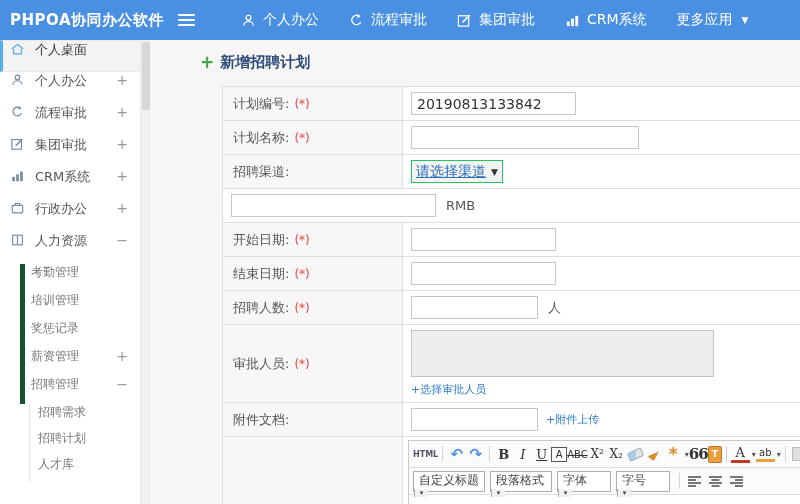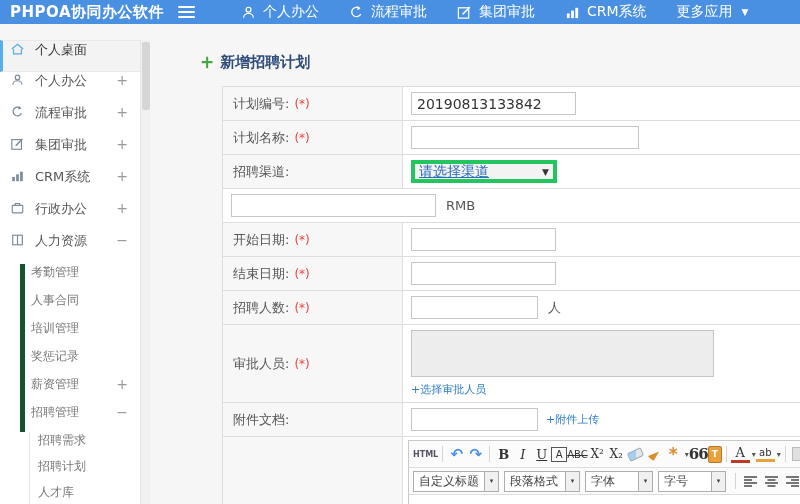--- a/index.html
+++ b/index.html
@@ -1,20 +1,20 @@
 <!DOCTYPE html>
 <html><head>
 <meta charset="utf-8">
 <style>
   * { box-sizing: border-box; margin: 0; padding: 0; }
   html,body { width:800px; height:504px; overflow:hidden; }
   body { font-family:"DejaVu Sans","Liberation Sans",sans-serif; background:#f6f6f6; position:relative; }
 
   
-  .navbar { position:absolute; left:0; top:0; width:800px; height:24px; background:#4a90e2; display:flex; align-items:center; color:#fff; }
+  .navbar { position:absolute; left:0; top:0; width:800px; height:40px; background:#4a90e2; display:flex; align-items:center; color:#fff; }
   .logo { font-size:15px; font-weight:bold; padding-left:10px; width:178px; letter-spacing:.5px; }
   .burger { width:20px; margin-right:28px; cursor:pointer; }
   .burger i { display:block; width:17px; height:2px; background:#fff; margin:3px 0; border-radius:1px; }
   .nav-item { display:flex; align-items:center; gap:7px; font-size:14px; margin:0 15px; cursor:pointer; white-space:nowrap; }
   .nav-item svg { display:block; }
   .nav-caret { font-size:9px; margin-left:2px; }
 
   
   .sidebar { position:absolute; left:0; top:40px; width:140px; bottom:0; background:#fff; }
   .s-item { display:flex; height:32px; padding:0 12px 0 10px; font-size:13px; color:#555; cursor:pointer; }
@@ -41,21 +41,21 @@
 
   
   .form { position:absolute; left:72px; top:46px; width:640px; border-top:1px solid #ddd; border-left:1px solid #ddd; background:#fff; }
   .row { display:flex; border-bottom:1px solid #ddd; min-height:34px; }
   .cell-l { width:180px; background:#f7f7f7; border-right:1px solid #ddd; display:flex; align-items:center; padding-left:10px; font-size:13px; color:#555; flex-shrink:0; }
   .req { color:#e64545; font-size:12px; margin-left:5px; }
   .cell-v { flex:1; display:flex; align-items:center; padding:5px 0 5px 8px; background:#fff; }
   .inp { height:23px; border:1px solid #c6c6c6; background:#fff; padding:0 5px; font-size:14px; color:#333; font-family:inherit; }
   .w165{width:165px} .w228{width:228px} .w205{width:205px} .w145{width:145px} .w127{width:127px}
   .suffix { font-size:13px; color:#555; margin-left:10px; }
-  .sel { display:flex; align-items:center; height:23px; border:4px solid #22c55e; background:#f3f3f3; padding:0 4px; cursor:pointer;gap:48px; }
+  .sel { display:flex; align-items:center; height:23px; border:1px solid #22c55e; background:#f3f3f3; padding:0 4px; cursor:pointer; }
   .sel-txt { color:#2a6db8; text-decoration:underline; font-size:14px; }
   .sel-car { font-size:9px; color:#333; margin-left:5px; }
   .r-tall { height:78px; }
   .r-tall .cell-v { flex-direction:column; align-items:flex-start; justify-content:center; }
   .ta { width:303px; height:50px; background:#ededed; border:1px solid #c5c5c5; resize:none; }
   .lnk { color:#2f7cc4; font-size:11px; text-decoration:none; cursor:pointer; }
   .mt5 { margin-top:5px; } .ml8 { margin-left:8px; }
   .r-editor { height:68px; border-bottom:none; }
   .r-editor .cell-v { align-items:flex-start; padding:3px 0 0 5px; }
 
@@ -73,21 +73,21 @@
   .b-strike { text-decoration:line-through; font-size:10px; letter-spacing:0; }
   .b-sup, .b-sub { font-size:12px; font-family:"DejaVu Serif","Liberation Serif",serif; }
   .b-eraser { width:15px; height:9px; background:linear-gradient(115deg,#a9cdf0 55%,#e6e6e6 55%); border:1px solid #9ab; border-radius:2px; transform:rotate(-25deg); }
   .b-brush { width:0; height:0; border-left:6px solid transparent; border-right:2px solid transparent; border-bottom:11px solid #d98e2b; transform:rotate(40deg); border-radius:2px; }
   .b-sparkle { color:#d98e2b; font-size:17px; font-weight:bold; }
   .b-quote { font-family:"DejaVu Serif","Liberation Serif",serif; font-weight:bold; font-size:15px; letter-spacing:-1px; }
   .b-paste { width:14px; min-width:14px; height:17px; background:#e9a13b; border:1px solid #b8762a; border-radius:2px; color:#fff; font-size:9px; font-weight:bold; }
   .b-fc { font-family:"DejaVu Serif","Liberation Serif",serif; font-size:13px; border-bottom:3px solid #c0392b; height:17px; }
   .b-hl { font-size:10px; border-bottom:3px solid #e9a13b; height:16px; }
   .caret { font-size:8px; color:#555; margin-left:2px; cursor:pointer; }
-  .tsel { display:flex; align-items:stretch; height:21px; border:1px solid #adadad; background:#fff; margin-right:5px; font-size:12px; color:#444; cursor:pointer; }
+  .tsel { display:flex; align-items:stretch; height:21px; border:1px solid #adadad; background:#fff; margin-right:5px; font-size:12px; color:#444; cursor:pointer;flex-direction:column; }
   .tsel-txt { display:flex; align-items:center; padding:0 5px; white-space:nowrap; }
   .tw72 .tsel-txt { min-width:66px; } .tw70 .tsel-txt { min-width:60px; } .tw58 .tsel-txt { min-width:52px; }
   .tsel-btn { width:14px; border-left:1px solid #adadad; background:#f0f0f0; display:flex; align-items:center; justify-content:center; font-size:7px; color:#444; }
   .align-ico { display:flex; cursor:pointer; margin:0 3px; }
   .b-clip { width:14px; min-width:14px; height:14px; background:#e0e0e0; border:1px solid #bbb; }
   .econtent { height:12px; background:#fff; }
 </style>
 </head>
 <body>
 
@@ -210,23 +210,20 @@
           <line x1="8" y1="2.5" x2="8" y2="13.5" stroke="currentColor" stroke-width="1.3"></line>
         </svg>
       </span>
     <span class="s-label">人力资源</span>
     <span class="s-exp">−</span>
   </div>
 
   <div class="grp2">
     <div class="s-item">
       <span class="s-label">考勤管理</span>
-    </div>
-    <div class="s-item">
-      <span class="s-label">人事合同</span>
     </div>
     <div class="s-item">
       <span class="s-label">培训管理</span>
     </div>
     <div class="s-item">
       <span class="s-label">奖惩记录</span>
     </div>
     <div class="s-item">
       <span class="s-label">薪资管理</span>
       <span class="s-exp">+</span>

